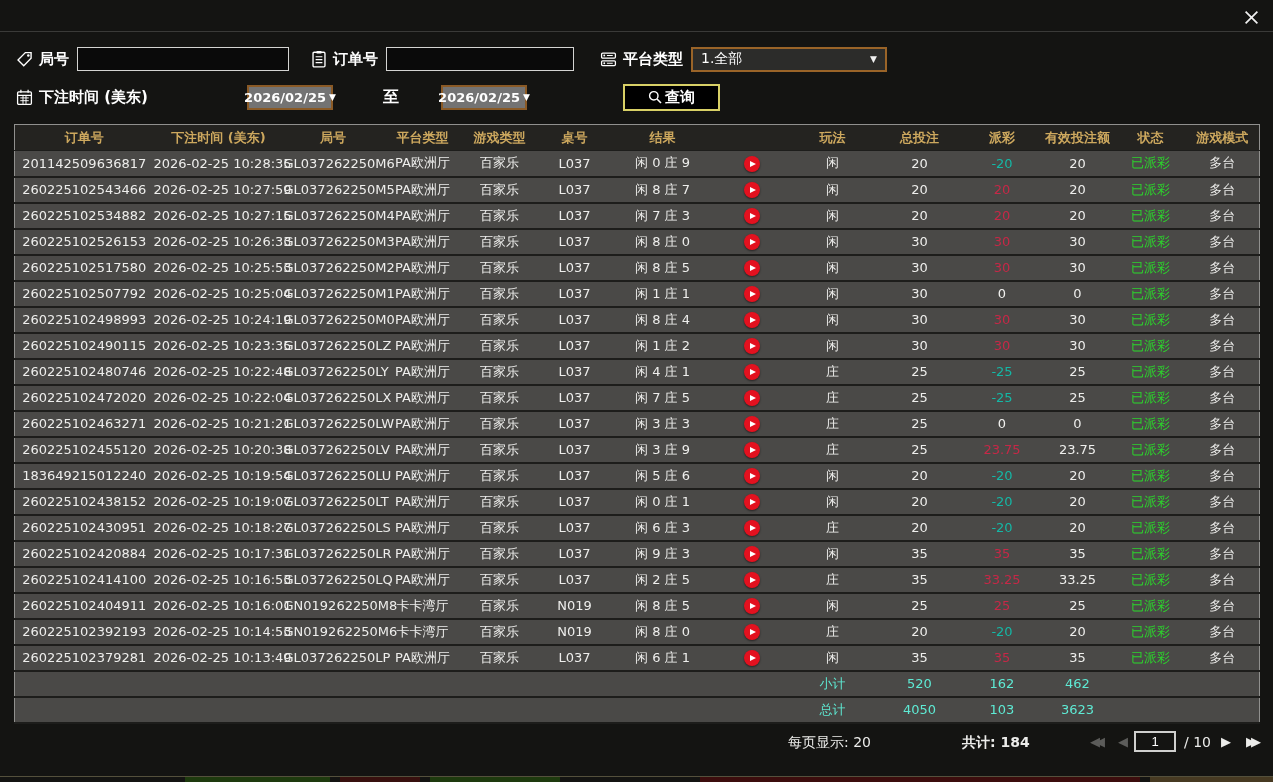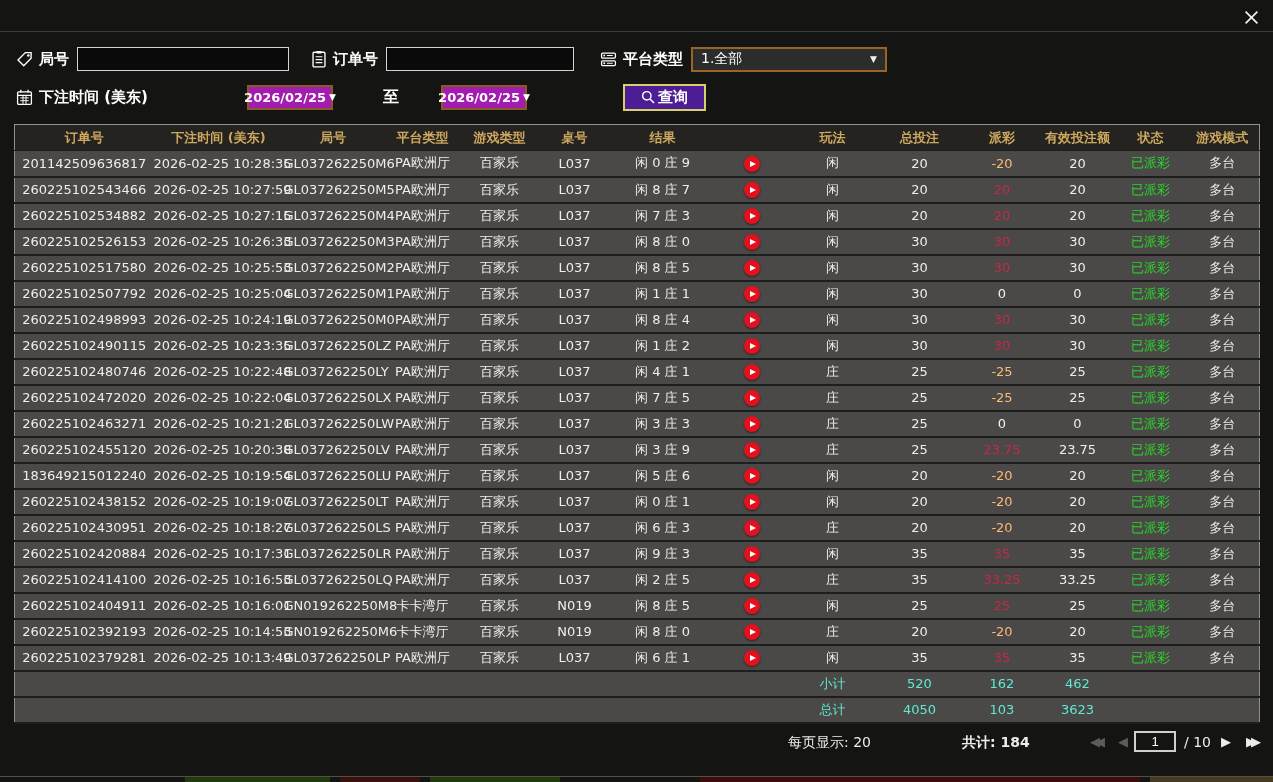--- a/index.html
+++ b/index.html
@@ -21,37 +21,37 @@
   .f-row + .f-row { margin-top:8px; }
   .f-label { font-weight:bold; font-size:15px; color:#ffffff; margin:0 8px 0 6px; white-space:nowrap; }
   .f-icon { display:flex; align-items:center; }
   .text-input { width:212px; height:24px; background:#0a0a0a; border:1px solid #d4d4d2;
     color:#ffffff; font-size:13px; padding:0 6px; outline:none; }
   .text-input.order { width:188px; }
   .select-box { width:196px; height:25px; border:2px solid #9a6428; background:#2c2c2a;
     display:flex; align-items:center; padding:0 8px; font-size:14px; color:#ffffff; cursor:pointer; }
   .select-box .caret { margin-left:auto; font-size:9px; color:#f0f0f0; }
   .time-label { width:148px; }
-  .date-btn { width:86px; height:25px; border:2px solid #8a5a26; background:#a21caf;
+  .date-btn { width:86px; height:25px; border:2px solid #8a5a26; background:#737373;
     color:#ffffff; font-weight:bold; font-size:13px; display:flex; align-items:center;
     justify-content:center; gap:3px; cursor:pointer; margin-left:52px; white-space:nowrap; }
   .date-btn .caret { font-size:9px; }
   .to-label { margin:0 42px 0 50px; font-size:16px; }
-  .search-btn { margin-left:96px; height:27px; padding:0 16px; background:#4c1d95;
+  .search-btn { margin-left:96px; height:27px; padding:0 23px; background:#000000;
     border:2px solid #d8d066; color:#ffffff; font-weight:bold; font-size:15px;
     display:flex; align-items:center; gap:3px; cursor:pointer; white-space:nowrap; }
   
   table { margin:12px 0 0 14px; width:1245px; border-collapse:collapse;
     border:1px solid #90908e; table-layout:fixed; }
   th { height:26px; background:#242320; color:#cda85e; font-size:13px; font-weight:bold;
     white-space:nowrap; border-bottom:1px solid #1d1d1b; }
   td { height:26px; background:#4a4947; text-align:center; font-size:13px;
     white-space:nowrap; border-bottom:2px solid #1d1d1b; color:#eeeeec; }
   .pos { color:#c62847; }
-  .neg { color:#fdba74;text-align:center; }
+  .neg { color:#14b8a6;text-align:center; }
   .zero { color:#f2f2f0; }
   .status { color:#2cd42c; }
   .sum-label, .sum-val { color:#5eead4; font-weight:normal; }
   .play-icon { display:inline-flex; width:16px; height:16px; border-radius:50%;
     background:#e3111f; align-items:center; justify-content:center; cursor:pointer;
     box-shadow:0 1px 2px rgba(0,0,0,.5); }
   .play-icon .tri { width:0; height:0; border-left:6px solid #ffffff;
     border-top:3.5px solid transparent; border-bottom:3.5px solid transparent; margin-left:2px; }
   
   .footer { position:relative; height:36px; font-size:14px; color:#ececea; }

